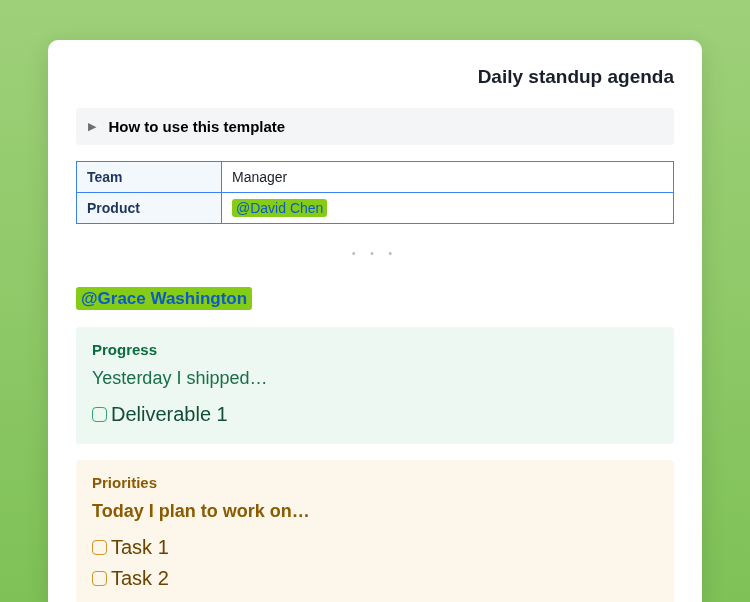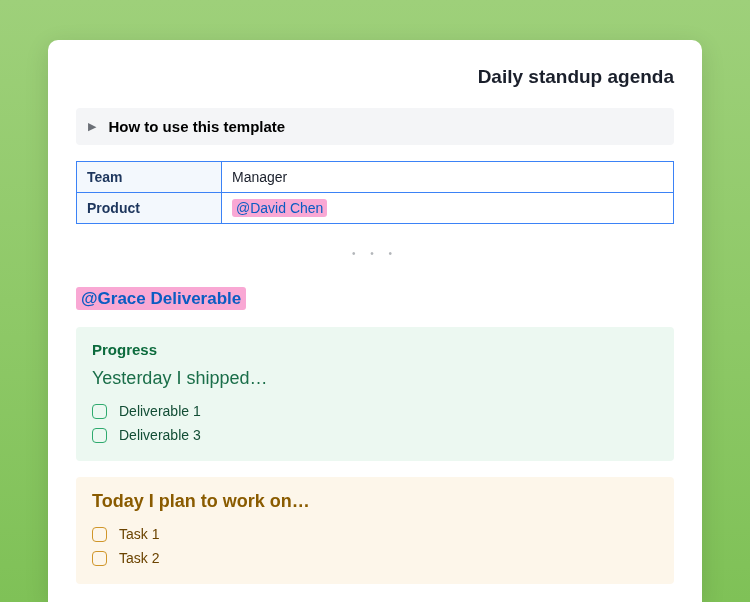--- a/index.html
+++ b/index.html
@@ -63,21 +63,21 @@
   table.meta td.key {
     background: #f3f8fd;
     color: #1d365d;
     font-weight: 600;
     width: 145px;
   }
   table.meta td.val {
     color: #1a1f2b;
   }
   .mention {
-    background: #f9a8d4;
+    background: #84cc16;
     color: #0b5cc2;
     padding: 1px 4px;
     border-radius: 3px;
     font-size: 14px;
   }
   .mention.big {
     font-size: 17px;
     font-weight: 700;
     padding: 2px 5px;
   }
@@ -107,22 +107,22 @@
   .panel.amber h3 { color: #8a5b00; }
   .panel .subtitle {
     font-size: 18px;
     margin-bottom: 10px;
   }
   .panel.green .subtitle { color: #1a6e49; }
   .panel.amber .subtitle { color: #8a5b00; font-weight: bold; }
   .check-item {
     display: flex;
     align-items: center;
-    gap: 12px;
-    font-size: 14px;
+    gap: 4px;
+    font-size: 20px;
     padding: 4px 0;
   }
   .panel.green .check-item { color: #124d35; }
   .panel.amber .check-item { color: #6b4300; align-items: center; }
   .checkbox {
     width: 15px; height: 15px;
     border-radius: 4px;
     flex-shrink: 0;
   }
   .panel.green .checkbox { border: 1.7px solid #2eaa6e; }
@@ -151,37 +151,34 @@
       <td class="val">
         <span class="mention">@David Chen</span>
       </td>
     </tr>
   </tbody>
     </table>
 
   <div class="dots">• • •</div>
 
   <div class="mention-row">
-    <span class="mention big">@Grace Deliverable</span>
+    <span class="mention big">@Grace Washington</span>
   </div>
 
   <div class="panel green">
     <h3>Progress</h3>
     <div class="subtitle">Yesterday I shipped…</div>
     <div class="check-item">
       <span class="checkbox"></span>
       <span>Deliverable 1</span>
     </div>
-    <div class="check-item">
-      <span class="checkbox"></span>
-      <span>Deliverable 3</span>
-    </div>
   </div>
 
   <div class="panel amber">
+    <h3>Priorities</h3>
     <div class="subtitle">Today I plan to work on…</div>
     <div class="check-item">
       <span class="checkbox"></span>
       <span>Task 1</span>
     </div>
     <div class="check-item">
       <span class="checkbox"></span>
       <span>Task 2</span>
     </div>
   </div>

